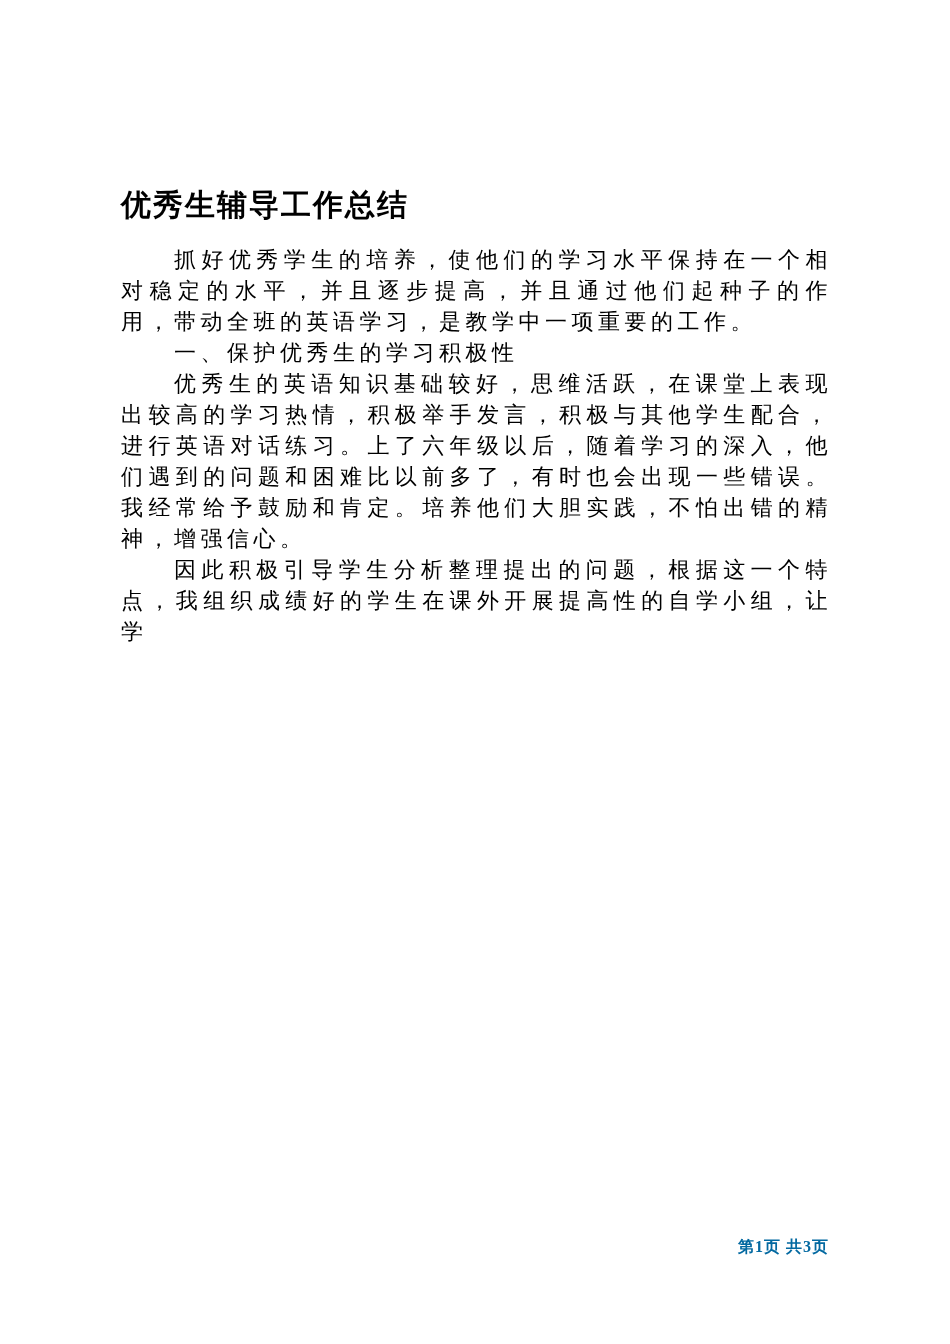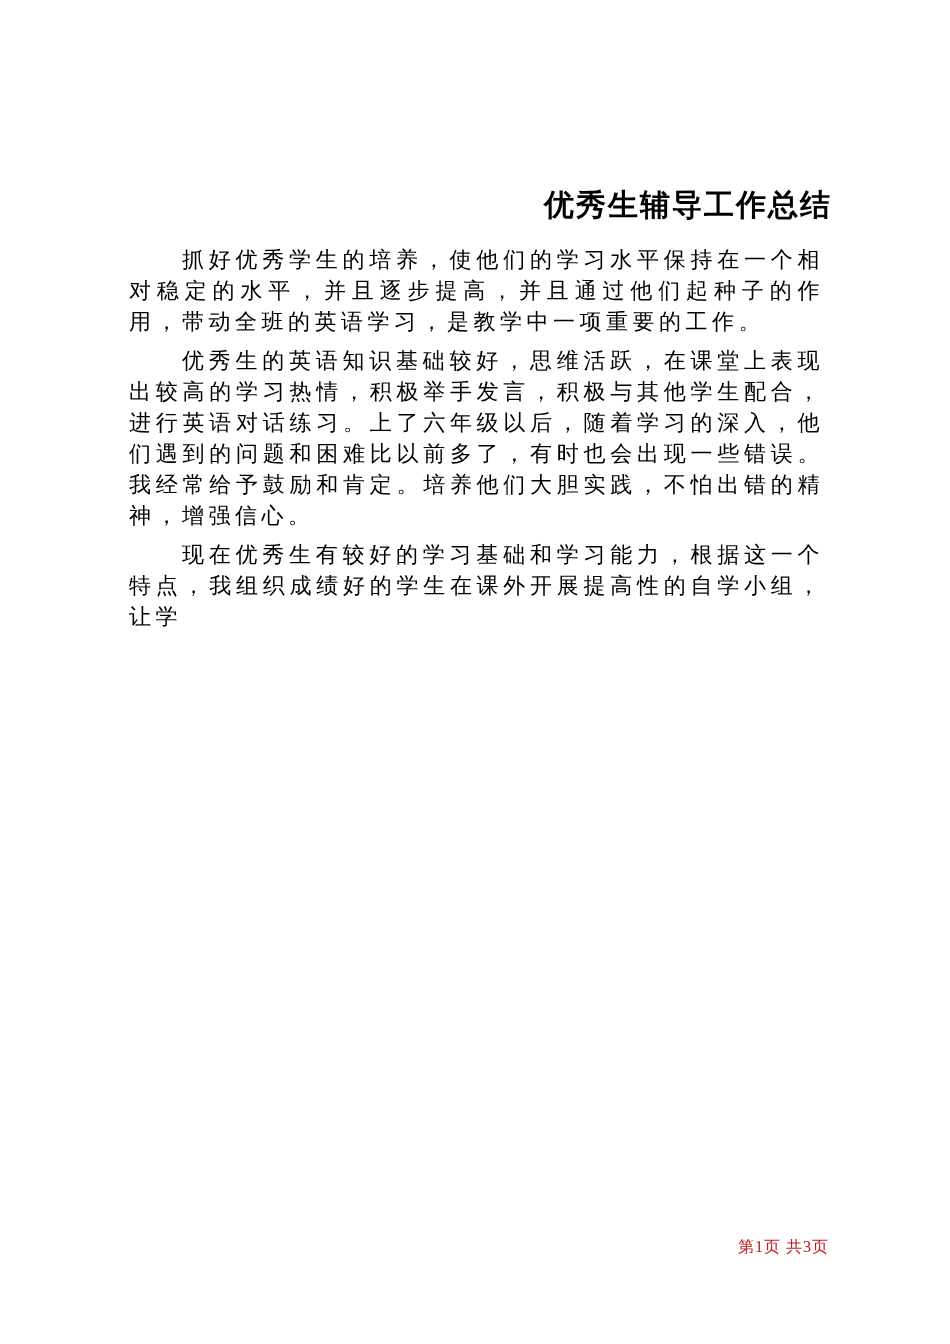--- a/index.html
+++ b/index.html
@@ -20,51 +20,53 @@
     background: #ffffff;
     overflow: hidden;
   }
   .content {
     position: absolute;
     left: 121px;
     top: 186px;
     width: 711px;
   }
   .doc-title {
-    text-align: right;
+    text-align: left;
     font-weight: bold;
     font-size: 30px;
     letter-spacing: 2px;
     margin: 0 0 20px 0;
     line-height: 38px;
   }
   .para {
     font-size: 22px;
     letter-spacing: 4.5px;
     line-height: 31px;
     text-align: justify;
     text-indent: 53px;
-    margin: 8px;
+    margin: 0;
     word-break: break-all;
   }
   .footer {
     position: absolute;
     right: 121px;
     bottom: 86px;
     font-size: 16px;
     letter-spacing: 1px;
-    color: #b91c1c;
+    color: #0369a1;
+    font-weight: bold;
   }
 </style>
 </head>
 <body>
 
 <div class="page">
   <div class="content">
     <h1 class="doc-title">优秀生辅导工作总结</h1>
     <p class="para">抓好优秀学生的培养，使他们的学习水平保持在一个相对稳定的水平，并且逐步提高，并且通过他们起种子的作用，带动全班的英语学习，是教学中一项重要的工作。</p>
+    <p class="para">一、保护优秀生的学习积极性</p>
     <p class="para">优秀生的英语知识基础较好，思维活跃，在课堂上表现出较高的学习热情，积极举手发言，积极与其他学生配合，进行英语对话练习。上了六年级以后，随着学习的深入，他们遇到的问题和困难比以前多了，有时也会出现一些错误。我经常给予鼓励和肯定。培养他们大胆实践，不怕出错的精神，增强信心。</p>
-    <p class="para">现在优秀生有较好的学习基础和学习能力，根据这一个特点，我组织成绩好的学生在课外开展提高性的自学小组，让学</p>
+    <p class="para">因此积极引导学生分析整理提出的问题，根据这一个特点，我组织成绩好的学生在课外开展提高性的自学小组，让学</p>
   </div>
   <div class="footer">
     <span>第1页 共3页</span>
   </div>
 </div>
 
 </body></html>

